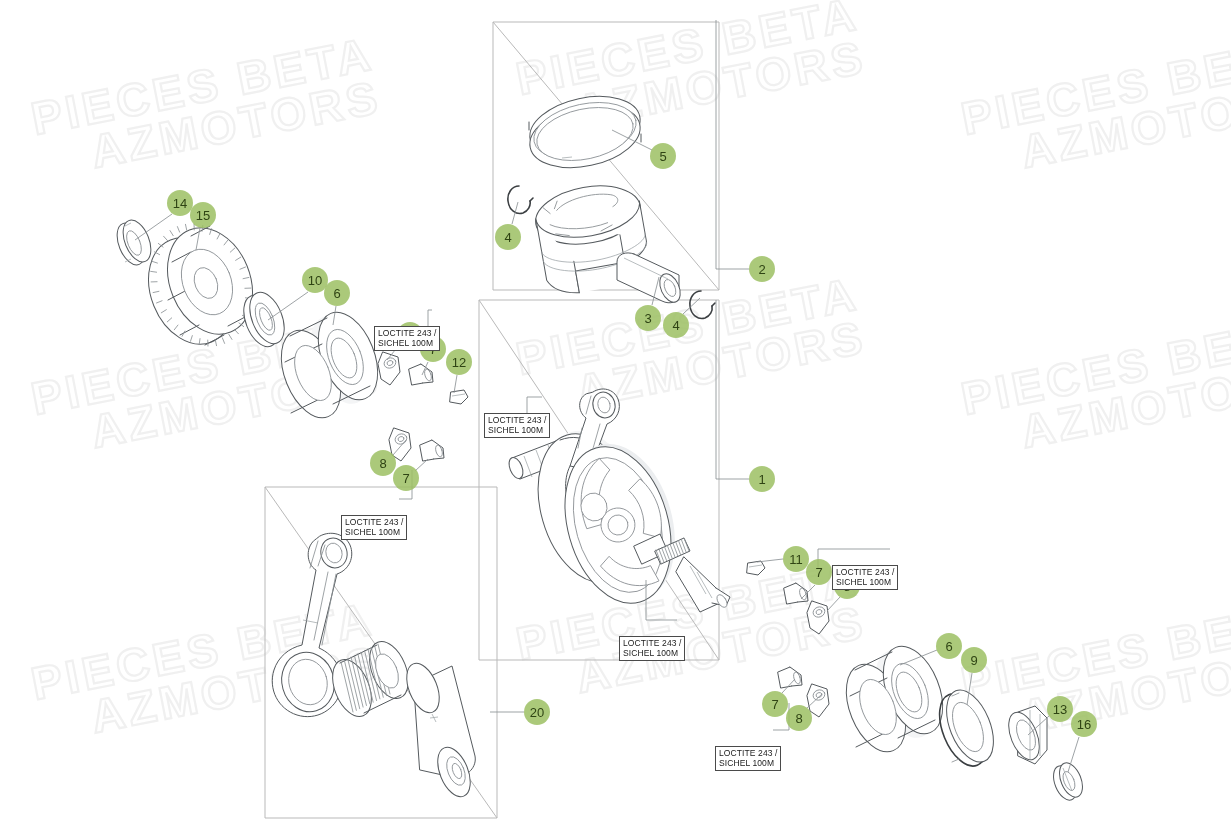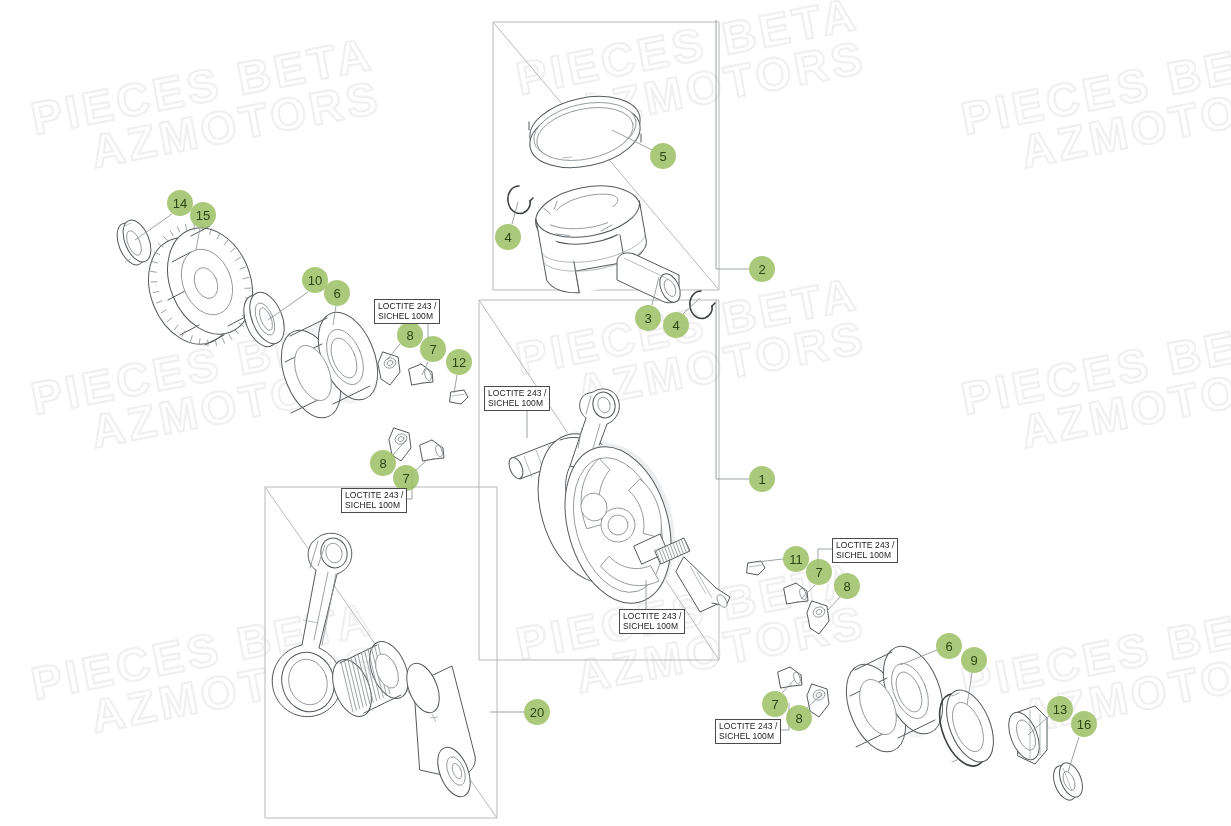--- a/index.html
+++ b/index.html
@@ -43,20 +43,21 @@
   }
 
   
   .note{position:absolute;z-index:4;}
   .note-box{
     border:1px solid #4a4a4a;background:#ffffff;
     font-size:8.5px;line-height:10px;color:#1a1a1a;
     padding:1px 3px 2px 3px;white-space:pre;
     font-family:"Liberation Sans","DejaVu Sans",sans-serif;
     letter-spacing:.1px;
+    margin-top:27px;
   }
 </style>
 </head>
 <body>
 
 <div id="stage">
 
   <svg class="layer wm-layer" viewBox="0 0 1231 826">
     <g id="wm-group">
         <g transform="translate(35,135) rotate(-11)">

